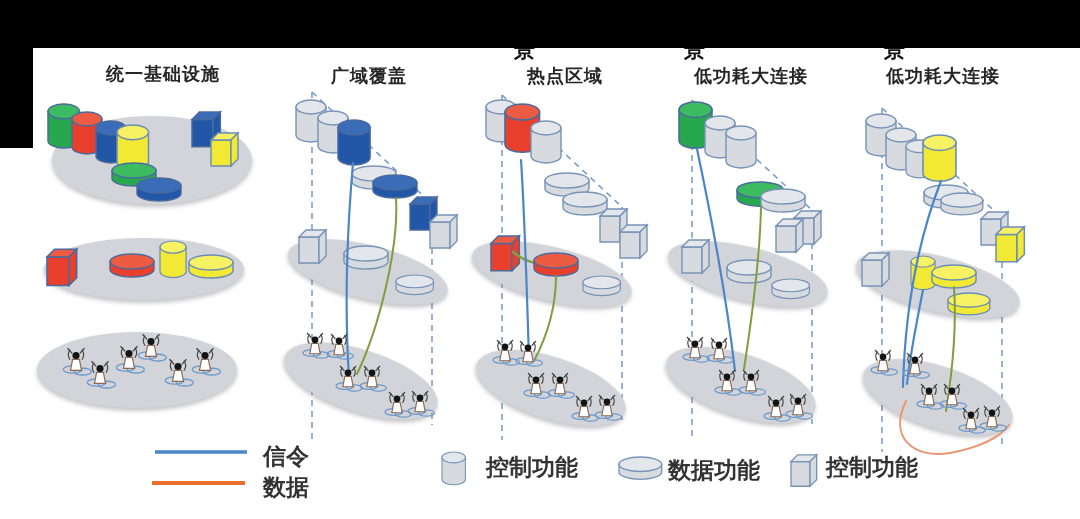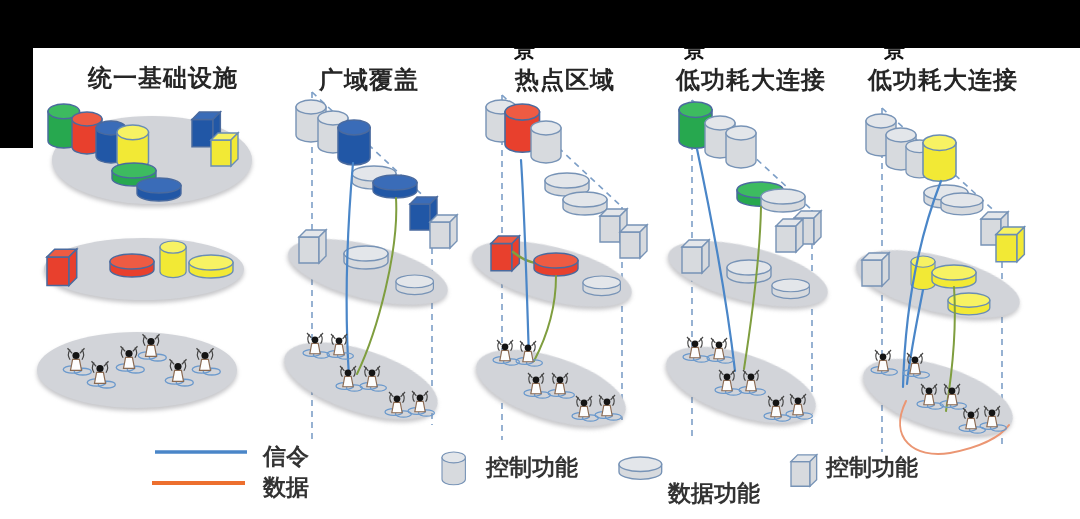--- a/index.html
+++ b/index.html
@@ -1,19 +1,19 @@
 <!DOCTYPE html>
 <html style="--bar: #000000; --blue: #2157a6; --blueCap: #3a6cb8; --red: #e8402d; --redCap: #ee5b43; --green: #27a84f; --greenCap: #3dbb60; --yellow: #f2e935; --yellowCap: #f7f263; --grayFill: #d7dade; --grayCap: #e3e6ea; --grayStroke: #7793b6; --colorStroke: #4a6a9e; --yellowStroke: #6a8db4; --platform: #d2d4d9; --lineBlue: #4a86c8; --lineGreen: #7f9e3f; --lineOrange: #ed6f2e; --lineOrangeLight: #eb9673; --dash: #7d9fc7; --titleColor: #262626; --textColor: #333333;"><head>
 <meta charset="utf-8">
 <style>
   html,body{margin:0;padding:0;background:#ffffff;}
   #stage{position:relative;width:1080px;height:519px;background:#ffffff;overflow:hidden;
          font-family:"Liberation Sans",sans-serif;}
   #diagram{position:absolute;left:0;top:0;z-index:0;}
-  .col-title{position:absolute;transform:translateX(-50%);font-weight:700;font-size:24px;
+  .col-title{position:absolute;transform:translateX(-50%);font-weight:700;font-size:18px;
              color:var(--titleColor,#262626);letter-spacing:1px;white-space:nowrap;z-index:2;}
   .legend-label{position:absolute;font-weight:700;font-size:23px;color:var(--textColor,#333);
                 white-space:nowrap;z-index:2;}
   .fragment{position:absolute;font-weight:700;font-size:21px;color:#111;z-index:1;}
   .blackbar{position:absolute;background:var(--bar,#000);z-index:3;}
   
   .sh-gray  {--shape-fill:var(--grayFill);--shape-cap:var(--grayCap);--shape-stroke:var(--grayStroke);}
   .sh-blue  {--shape-fill:var(--blue);   --shape-cap:var(--blueCap);   --shape-stroke:var(--colorStroke);}
   .sh-red   {--shape-fill:var(--red);    --shape-cap:var(--redCap);    --shape-stroke:var(--colorStroke);}
   .sh-green {--shape-fill:var(--green);  --shape-cap:var(--greenCap);  --shape-stroke:var(--colorStroke);}
@@ -205,18 +205,18 @@
 
   <div class="col-title" style="left:163px;top:62px">统一基础设施</div>
   <div class="col-title" style="left:565px;top:64px">热点区域</div>
   <div class="col-title" style="left:369px;top:64px">广域覆盖</div>
   <div class="col-title" style="left:751px;top:64px">低功耗大连接</div>
   <div class="col-title" style="left:943px;top:64px">低功耗大连接</div>
 
   <div class="legend-label" style="left:263px;top:441px">信令</div>
   <div class="legend-label" style="left:263px;top:472px">数据</div>
   <div class="legend-label" style="left:486px;top:452px">控制功能</div>
-  <div class="legend-label" style="left:668px;top:478px">数据功能</div>
+  <div class="legend-label" style="left:668px;top:455px">数据功能</div>
   <div class="legend-label" style="left:826px;top:452px">控制功能</div>
 
   <div class="blackbar" style="left:0;top:0;width:1080px;height:48px"></div>
   <div class="blackbar" style="left:0;top:0;width:33px;height:148px"></div>
 </div>
 
 </body></html>

